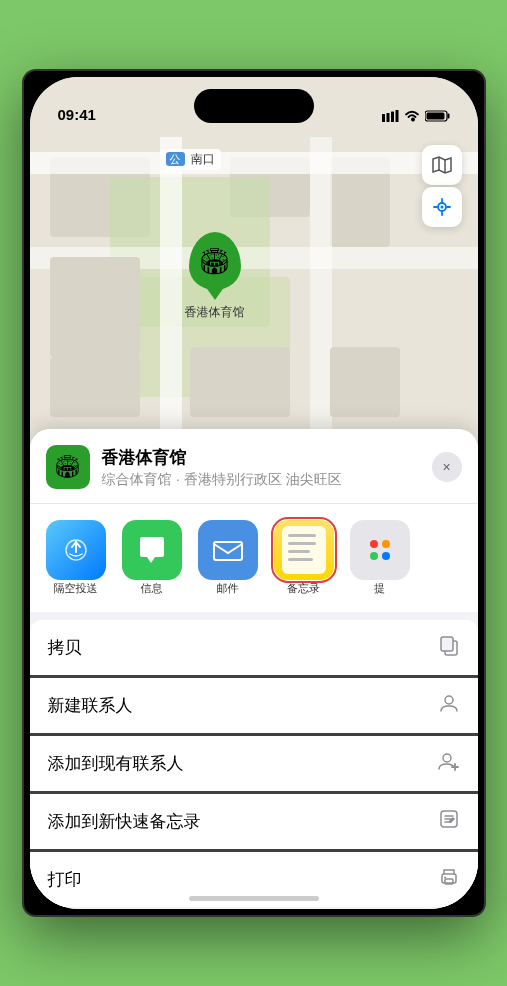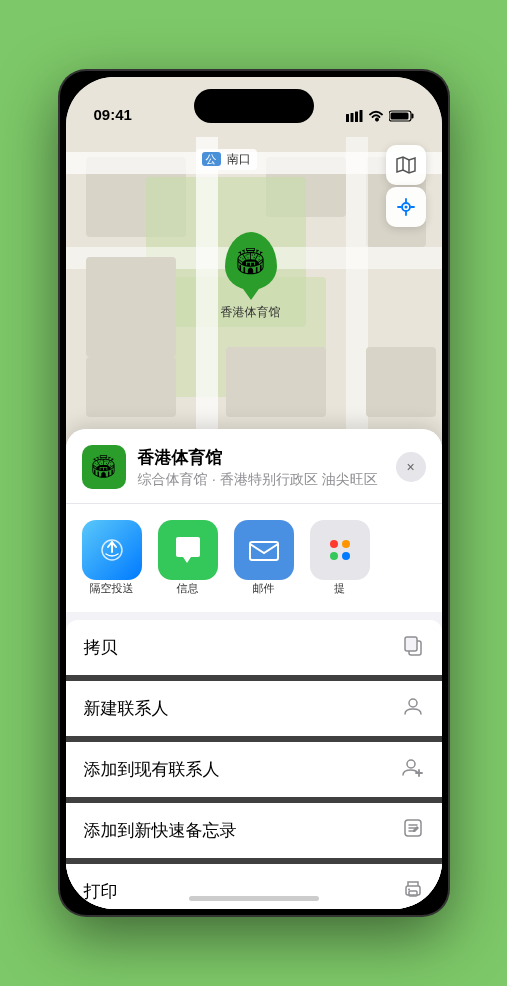--- a/index.html
+++ b/index.html
@@ -6,24 +6,24 @@
     body {
       width: 507px;
       height: 986px;
       background: #7dc868;
       display: flex;
       justify-content: center;
       align-items: center;
       font-family: -apple-system, 'PingFang SC', 'Helvetica Neue', sans-serif;
     }
     .phone-frame {
-      width: 388px;
+      width: 460px;
       height: 844px;
       background: #000;
-      border-radius: 26px;
+      border-radius: 12px;
       position: relative;
       box-shadow: 0 0 0 2px #333, 0 20px 60px rgba(0,0,0,0.5);
       overflow: hidden;
       padding-left: 36px;
     }
     .phone-screen {
       position: absolute;
       top: 6px;
       left: 6px;
       right: 6px;
@@ -277,21 +277,21 @@
       background: #fff;
       border-radius: 12px;
       margin: 0;
       overflow: hidden;
     }
     .action-item {
       display: flex;
       align-items: center;
       justify-content: space-between;
       padding: 14px 18px;
-      border-bottom: 6px solid #404040;
+      border-bottom: 3px solid #404040;
       background: #fff;
     }
     .action-item:last-child { border-bottom: none; gap: 31px; }
     .action-text {
       font-size: 17px;
       color: #000;
     }
     .action-icon-right {
       font-size: 18px;
       color: #8e8e93;
@@ -429,20 +429,31 @@
         <div class="share-item">
           <div class="share-icon mail">
             <svg width="36" height="36" viewBox="0 0 36 36">
                 <rect x="4" y="10" width="28" height="18" rx="2" fill="none" stroke="#fff" stroke-width="2"></rect>
                 <path d="M4 12 L18 21 L32 12" stroke="#fff" stroke-width="2" fill="none"></path>
               </svg>
           </div>
           <span class="share-label">邮件</span>
         </div>
 
+        <div class="share-item">
+          <div style="width:60px;height:60px;border-radius:14px;background:linear-gradient(180deg,#ffe066 0%,#ffd700 100%);display:flex;align-items:center;justify-content:center;outline:2.5px solid #e53e3e;outline-offset:1px;">
+            <div style="width:44px;height:48px;background:#fffde7;border-radius:6px;display:flex;flex-direction:column;padding:8px 6px;gap:5px;">
+              <div style="height:3px;background:#bbb;border-radius:2px;width:90%;"></div>
+              <div style="height:3px;background:#bbb;border-radius:2px;width:90%;"></div>
+              <div style="height:3px;background:#bbb;border-radius:2px;width:70%;"></div>
+              <div style="height:3px;background:#bbb;border-radius:2px;width:80%;"></div>
+            </div>
+          </div>
+          <span class="share-label">备忘录</span>
+        </div>
 
         <div class="share-item">
           <div style="width:60px;height:60px;border-radius:14px;background:#e5e5ea;display:flex;align-items:center;justify-content:center;flex-direction:column;gap:4px;">
             <div style="display:flex;gap:4px;">
               <div style="width:8px;height:8px;border-radius:50%;background:#ff3b30;"></div>
               <div style="width:8px;height:8px;border-radius:50%;background:#ff9500;"></div>
             </div>
             <div style="display:flex;gap:4px;">
               <div style="width:8px;height:8px;border-radius:50%;background:#34c759;"></div>
               <div style="width:8px;height:8px;border-radius:50%;background:#007aff;"></div>

